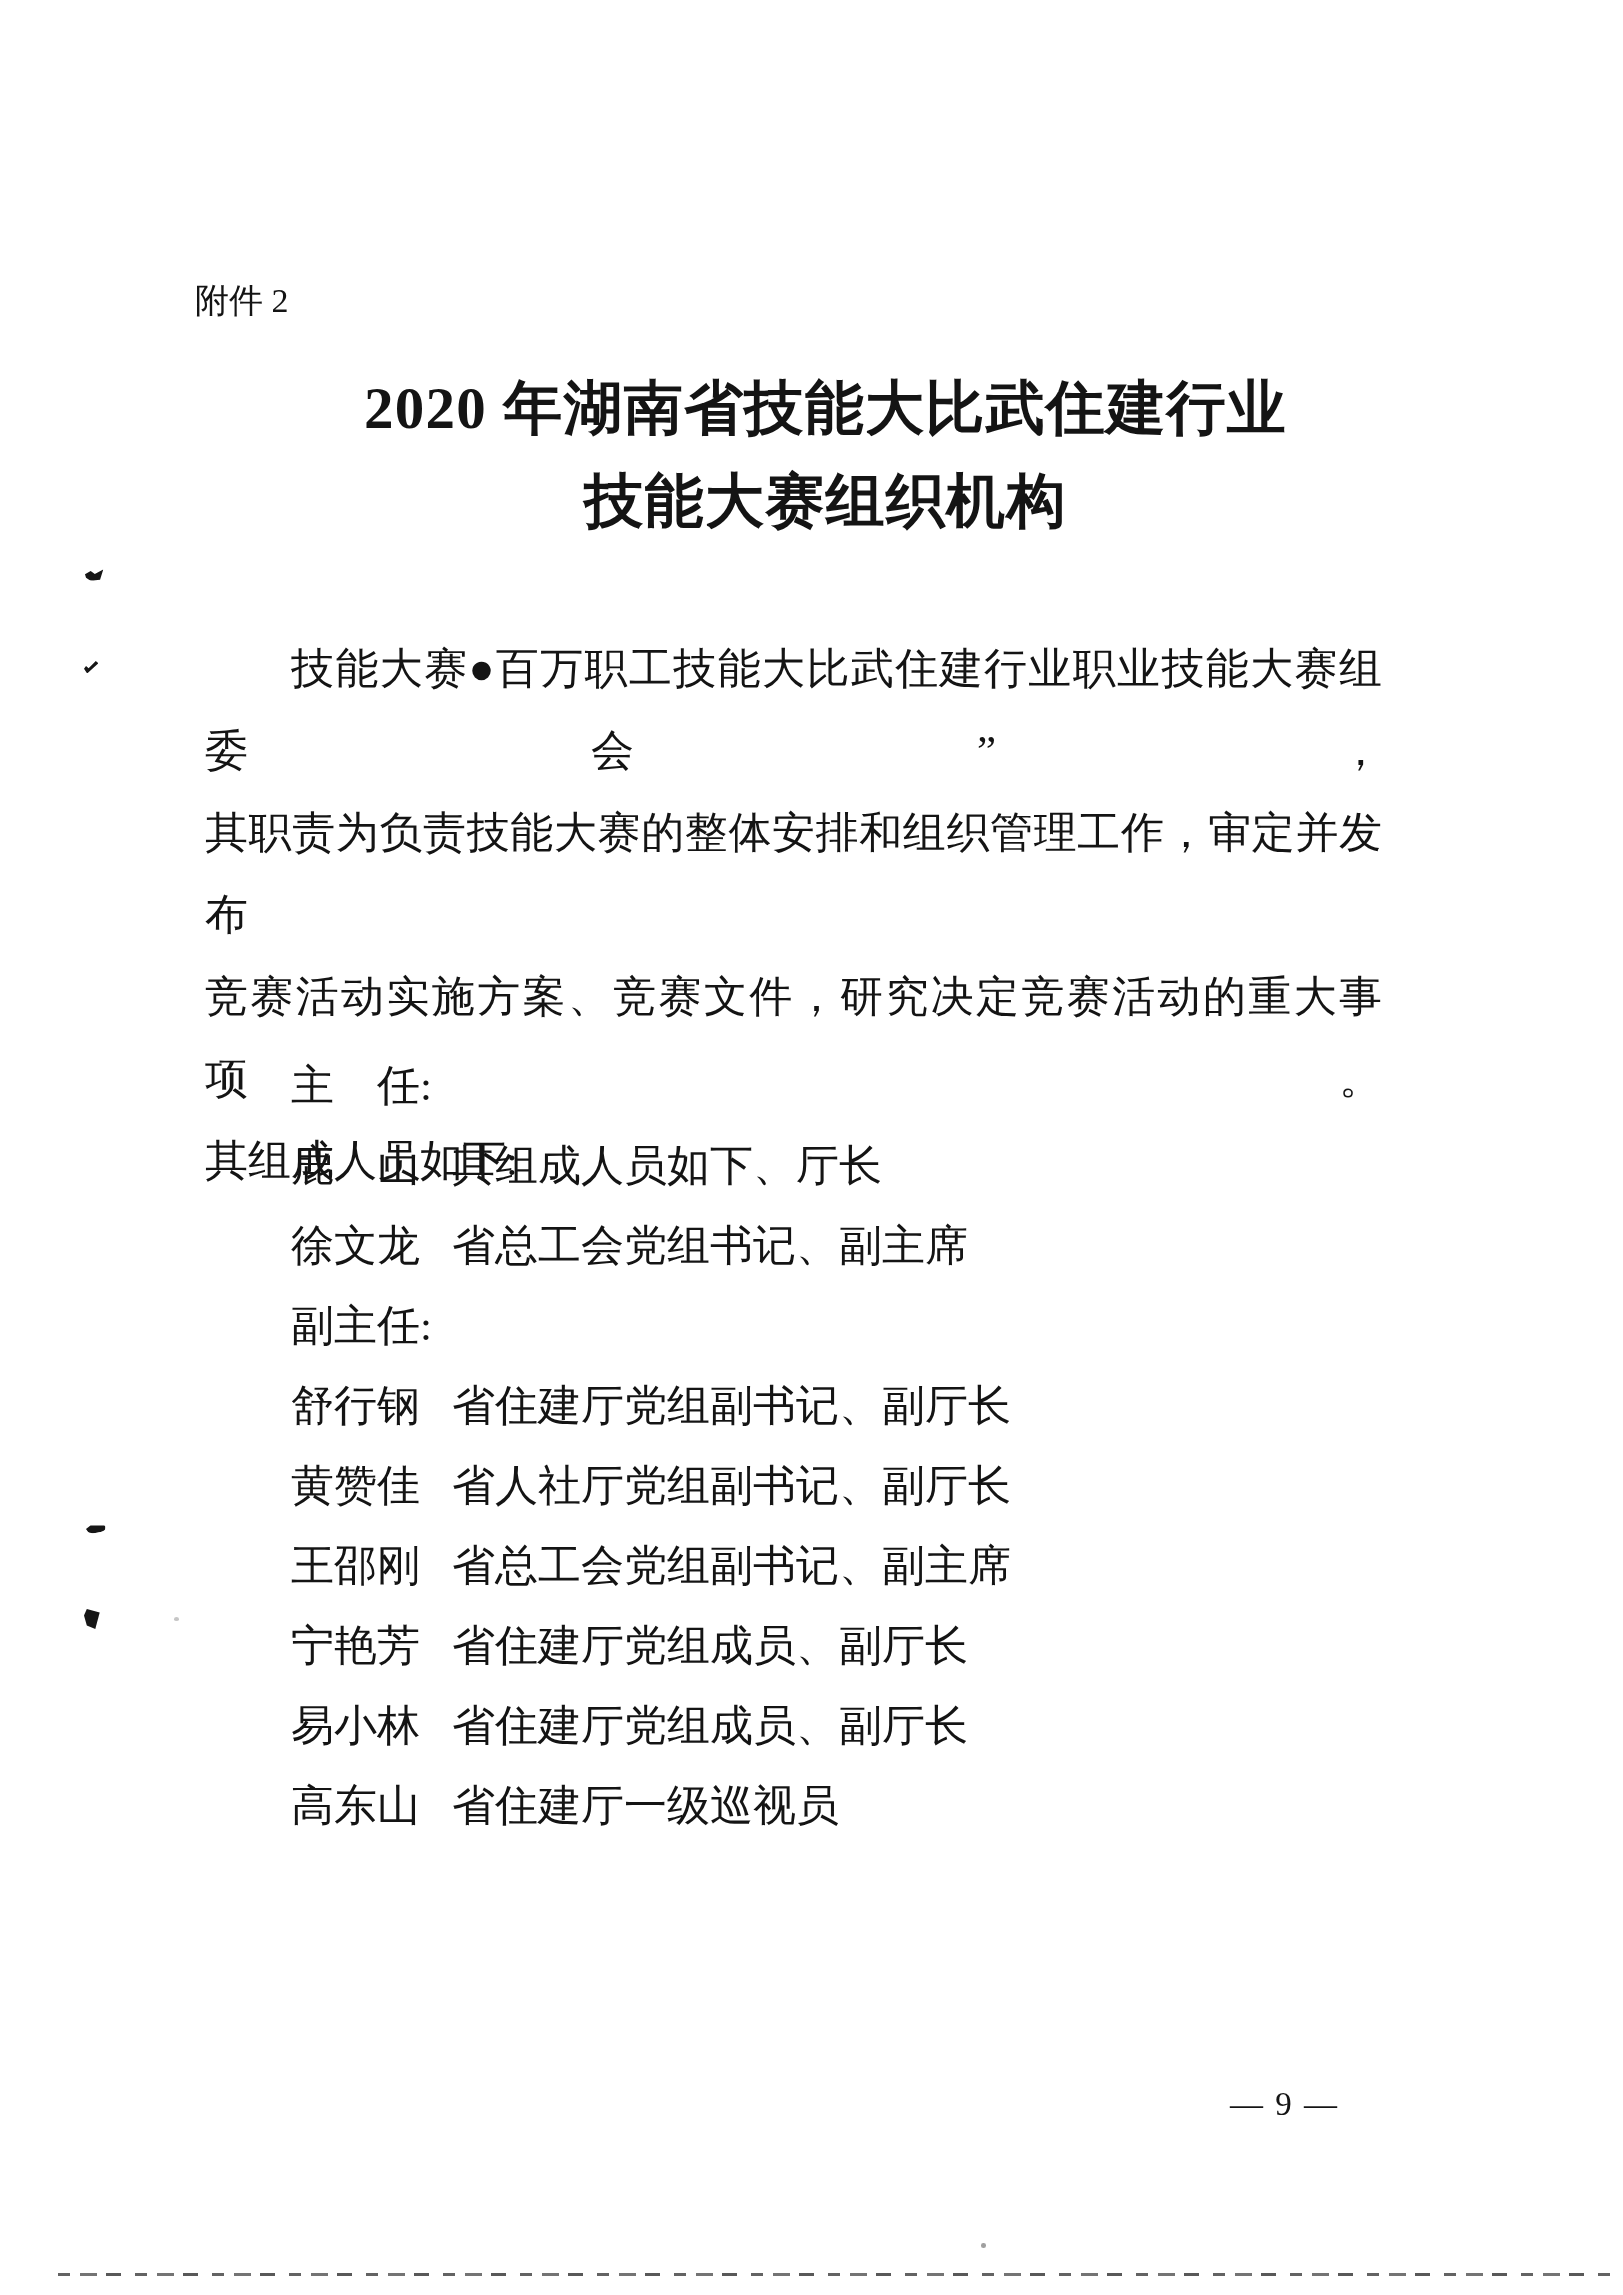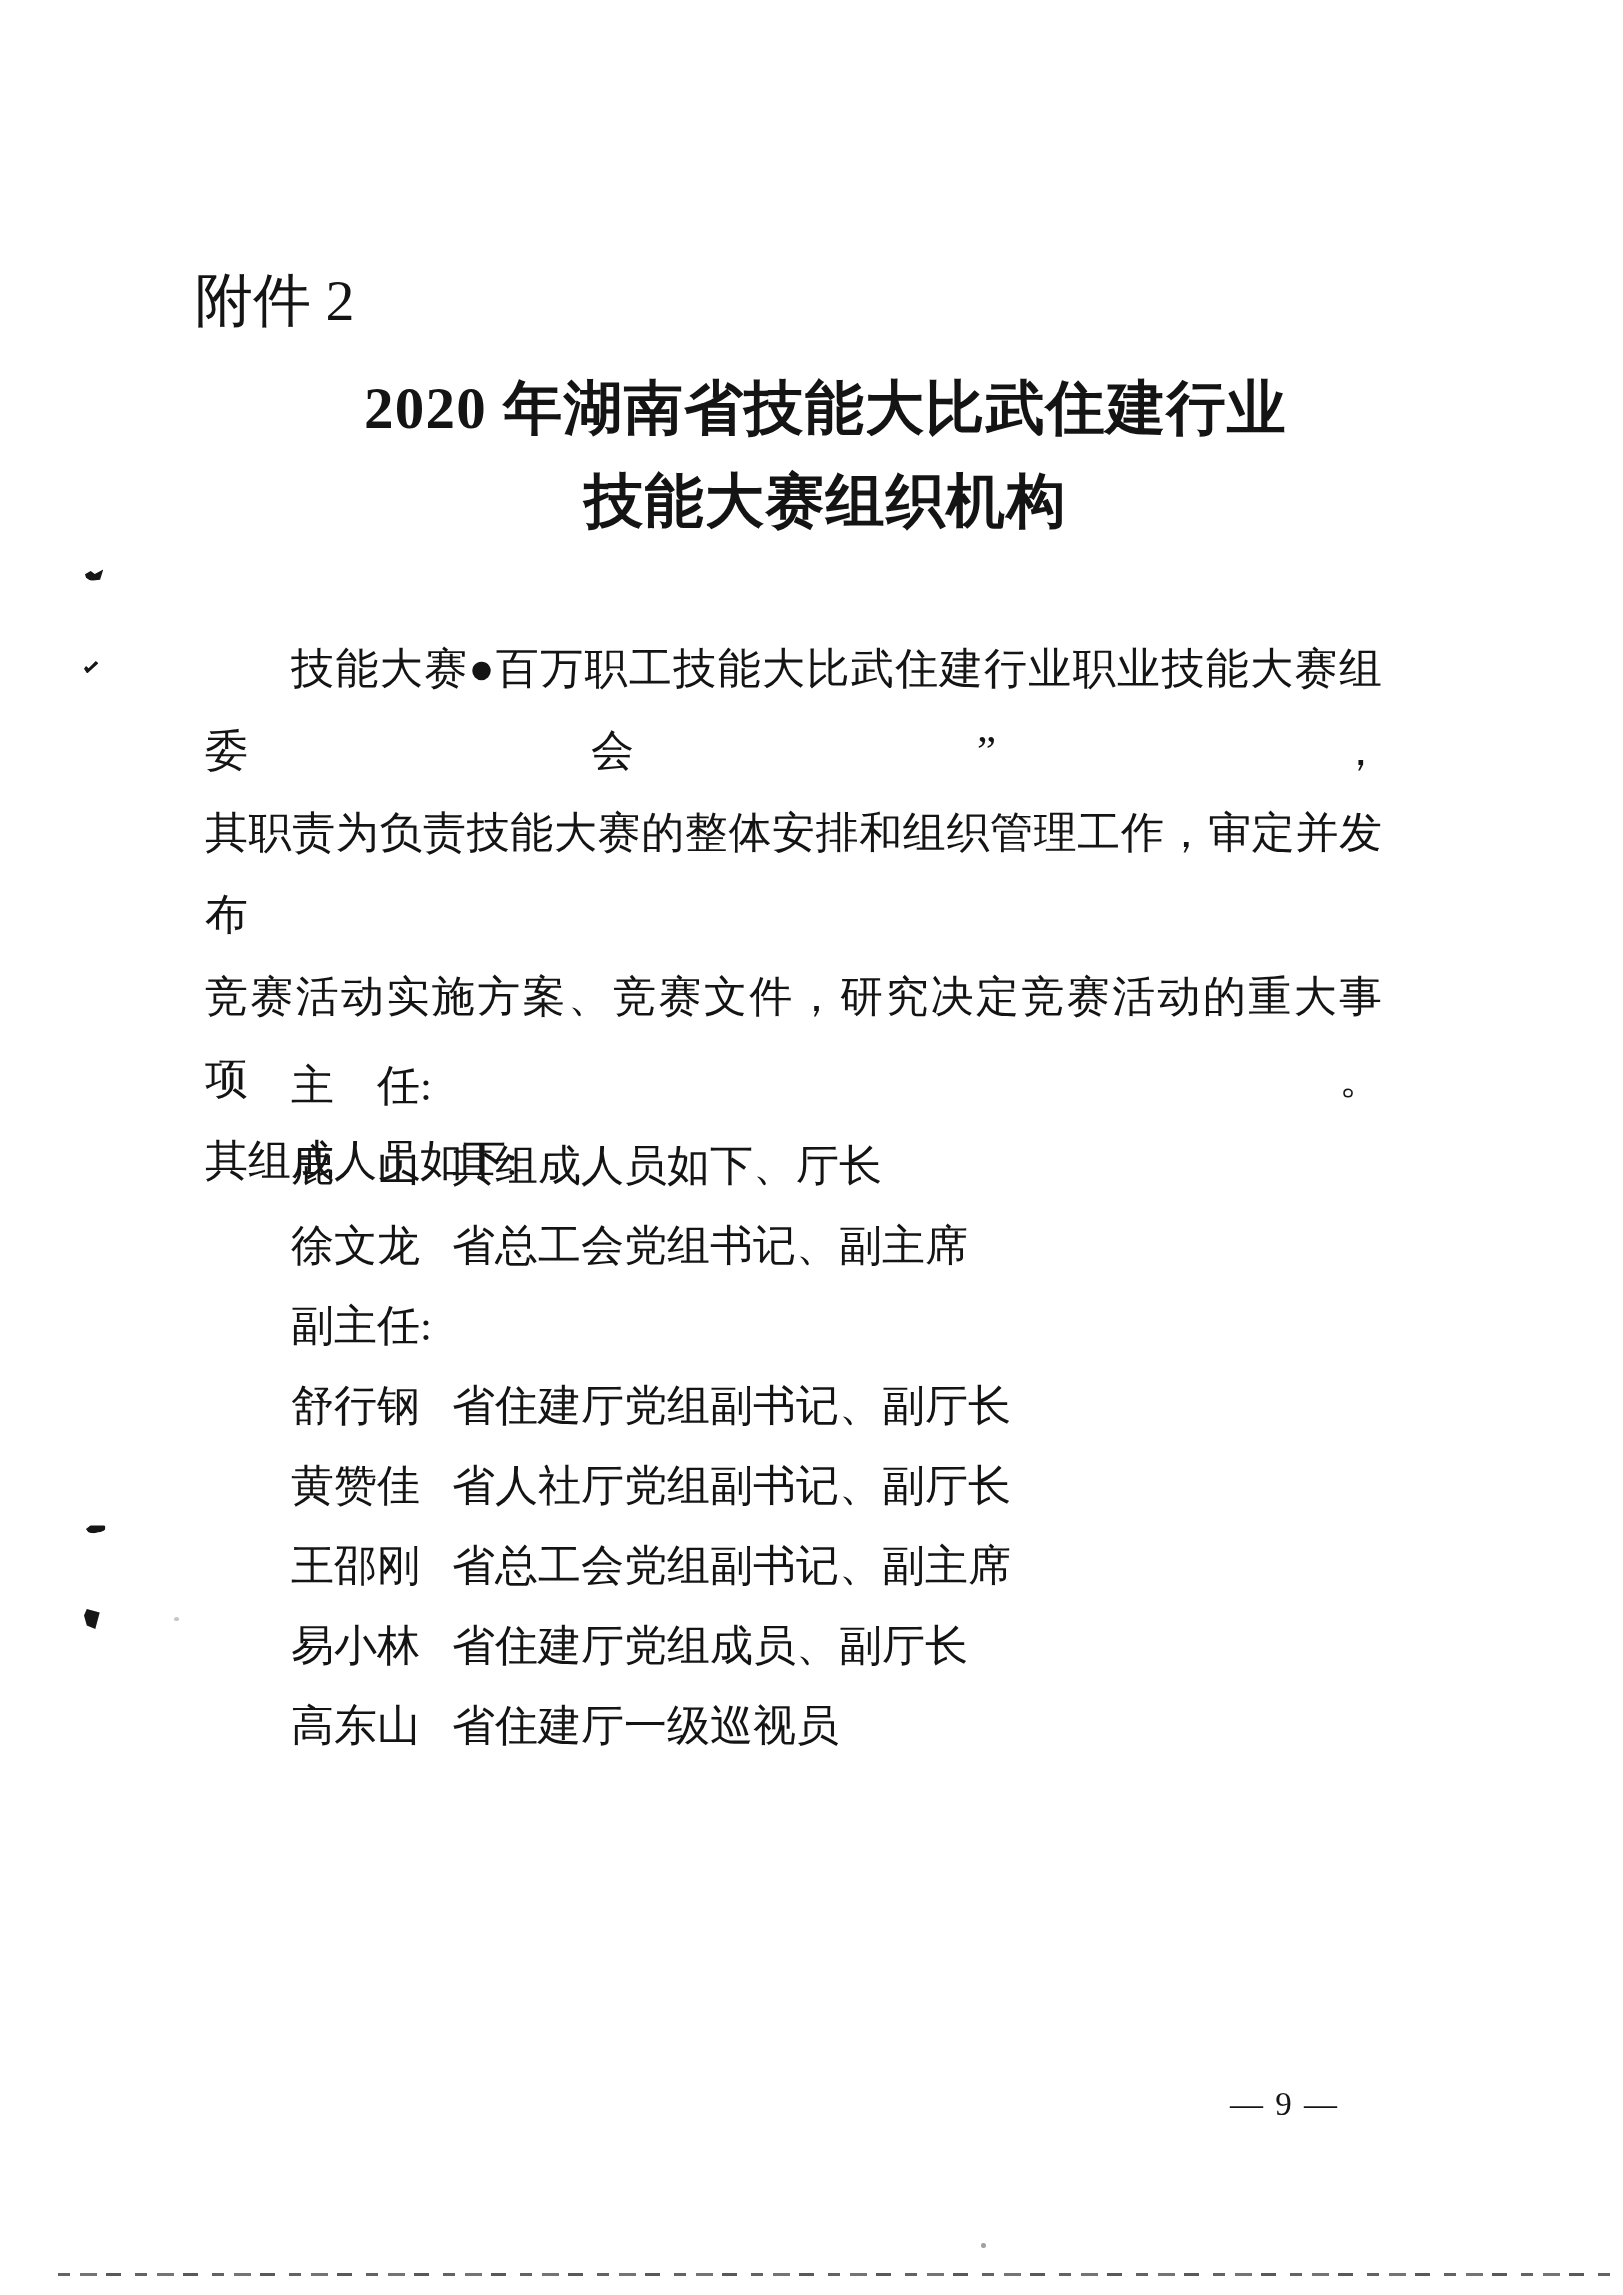--- a/index.html
+++ b/index.html
@@ -13,21 +13,21 @@
     color: #141414;
     font-family: "Liberation Serif", "DejaVu Serif", serif;
     overflow: hidden;
   }
 
   
   .attachment {
     position: absolute;
     left: 195px;
     top: 275px;
-    font-size: 58px;
+    font-size: 34px;
     line-height: 52px;
     white-space: pre;
   }
 
   
   .doc-title {
     position: absolute;
     left: 0;
     right: 0;
     top: 362px;
@@ -169,20 +169,23 @@
 
   <div class="roster-line member">
     <span class="member-name">黄赞佳</span><span class="member-title">省人社厅党组副书记、副厅长</span>
   </div>
 
   <div class="roster-line member">
     <span class="member-name">王邵刚</span><span class="member-title">省总工会党组副书记、副主席</span>
   </div>
 
 
+  <div class="roster-line member">
+    <span class="member-name">宁艳芳</span><span class="member-title">省住建厅党组成员、副厅长</span>
+  </div>
 
   <div class="roster-line member">
     <span class="member-name">易小林</span><span class="member-title">省住建厅党组成员、副厅长</span>
   </div>
 
   <div class="roster-line member">
     <span class="member-name">高东山</span><span class="member-title">省住建厅一级巡视员</span>
   </div>
 </div>
 

